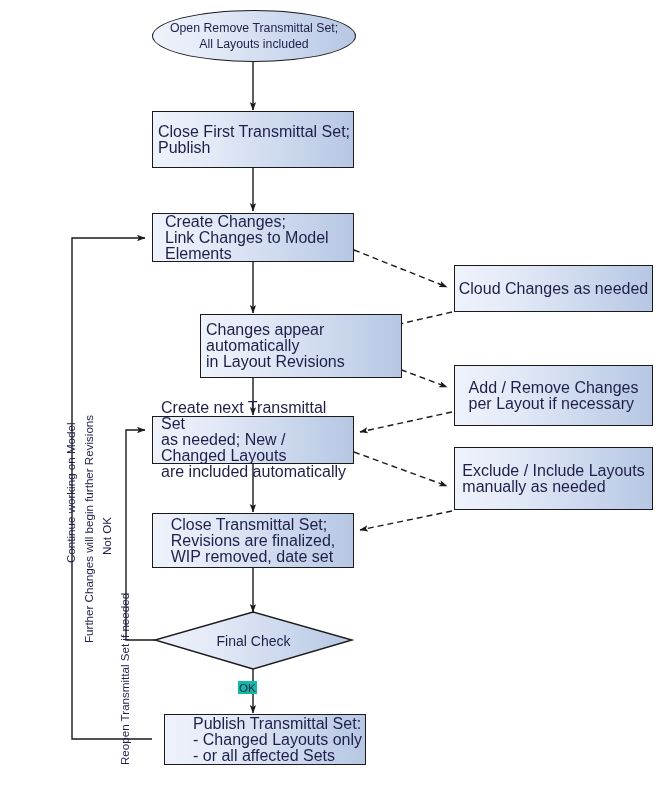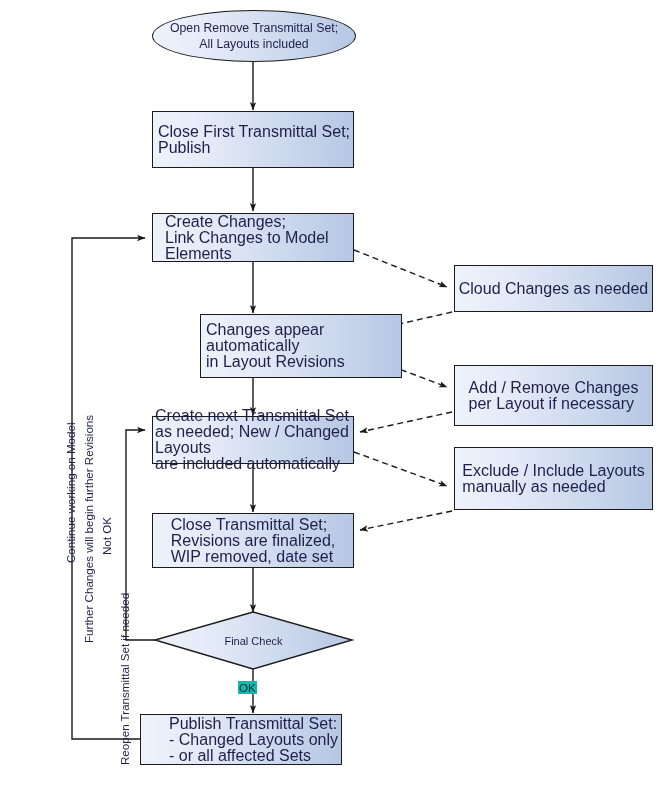--- a/index.html
+++ b/index.html
@@ -63,21 +63,21 @@
   .diamond-label {
     position: absolute;
     left: 0;
     top: 0;
     width: 100%;
     height: 100%;
     display: flex;
     align-items: center;
     justify-content: center;
     color: #1f1f4a;
-    font-size: 11px;
+    font-size: 14px;
     pointer-events: none;
   }
   .vlabel {
     position: absolute;
     color: #1f1f4a;
     font-size: 11.6px;
     white-space: nowrap;
     transform-origin: 0 0;
     transform: rotate(-90deg);
   }
@@ -143,37 +143,37 @@
 <div class="node left-text" style="left:152px; top:213px; width:202px; height:49px;padding-left:12px;">
   <span>Create Changes;
 Link Changes to Model Elements</span>
 </div>
 
 <div class="node left-text" style="left:152px; top:314px; width:202px; height:64px;margin-left:48px;">
   <span>Changes appear automatically
 in Layout Revisions</span>
 </div>
 
-<div class="node left-text" style="left:152px; top:416px; width:202px; height:48px; padding-left:2px;">
+<div class="node left-text" style="left:152px; top:416px; width:202px; height:48px; padding-left:8px;">
   <span>Create next Transmittal Set
  as needed; New / Changed Layouts
 are included automatically</span>
 </div>
 
 <div class="node center-text" style="left:152px; top:513px; width:202px; height:55px;">
   <span>Close Transmittal Set;
 Revisions are finalized,
 WIP removed, date set</span>
 </div>
 
 <div class="diamond-wrap" style="left:155px; top:612px; width:197px; height:57px;">
   <div class="diamond-label">Final Check</div>
 </div>
 
-<div class="node left-text" style="left:140px; top:714px; width:202px; height:51px; padding-left:28px;">
+<div class="node left-text" style="left:164px; top:714px; width:202px; height:51px; padding-left:28px;">
   <span>Publish Transmittal Set:
 - Changed Layouts only
 - or all affected Sets</span>
 </div>
 
 <div class="node center-text" style="left:454px; top:265px; width:199px; height:47px;">
   <span>Cloud Changes as needed</span>
 </div>
 
 <div class="node center-text" style="left:454px; top:365px; width:199px; height:61px;">

